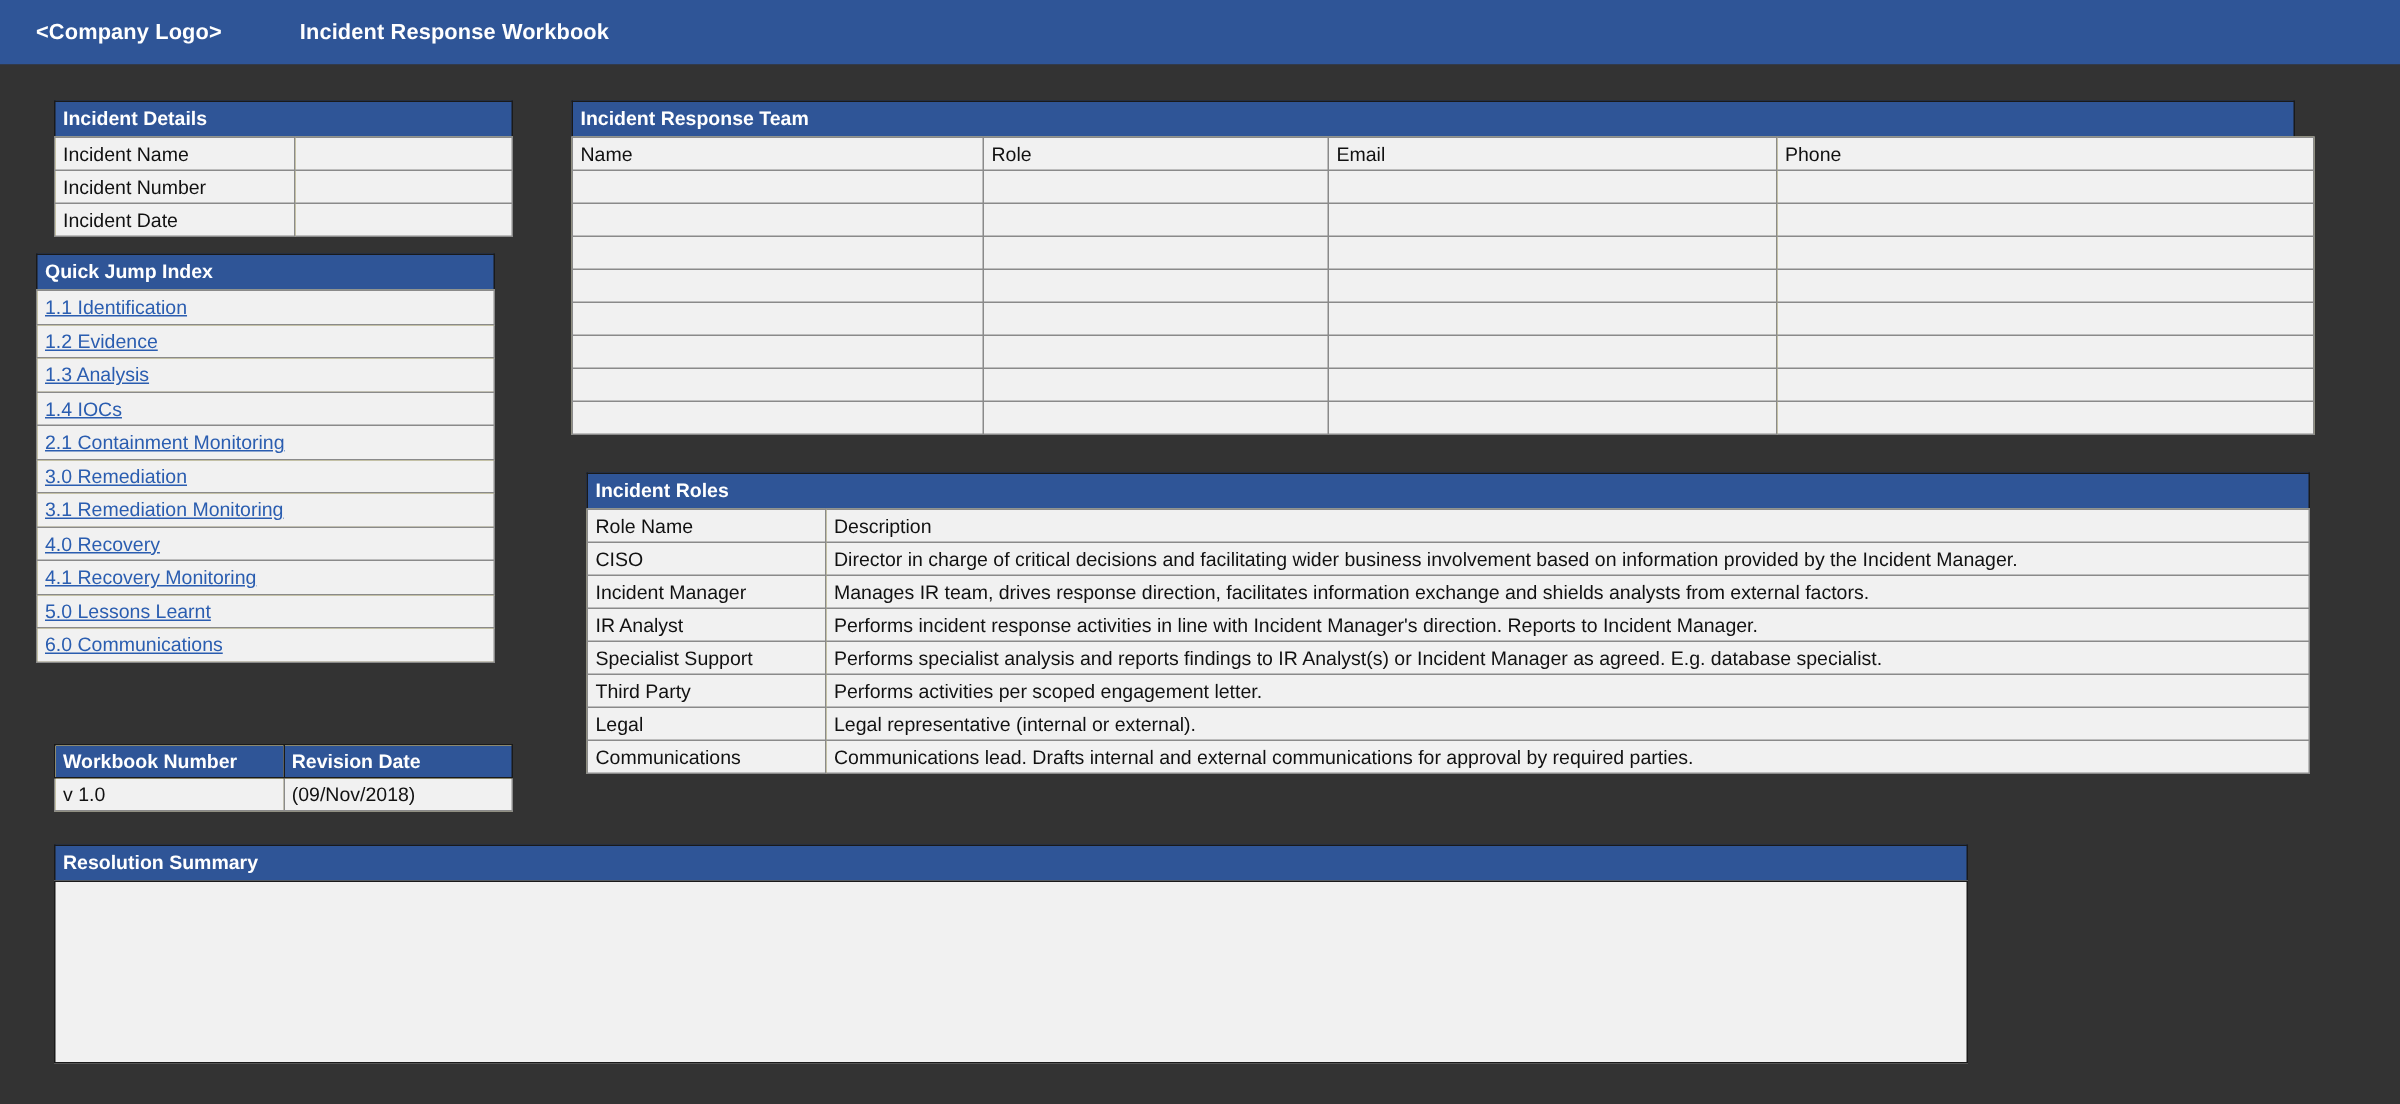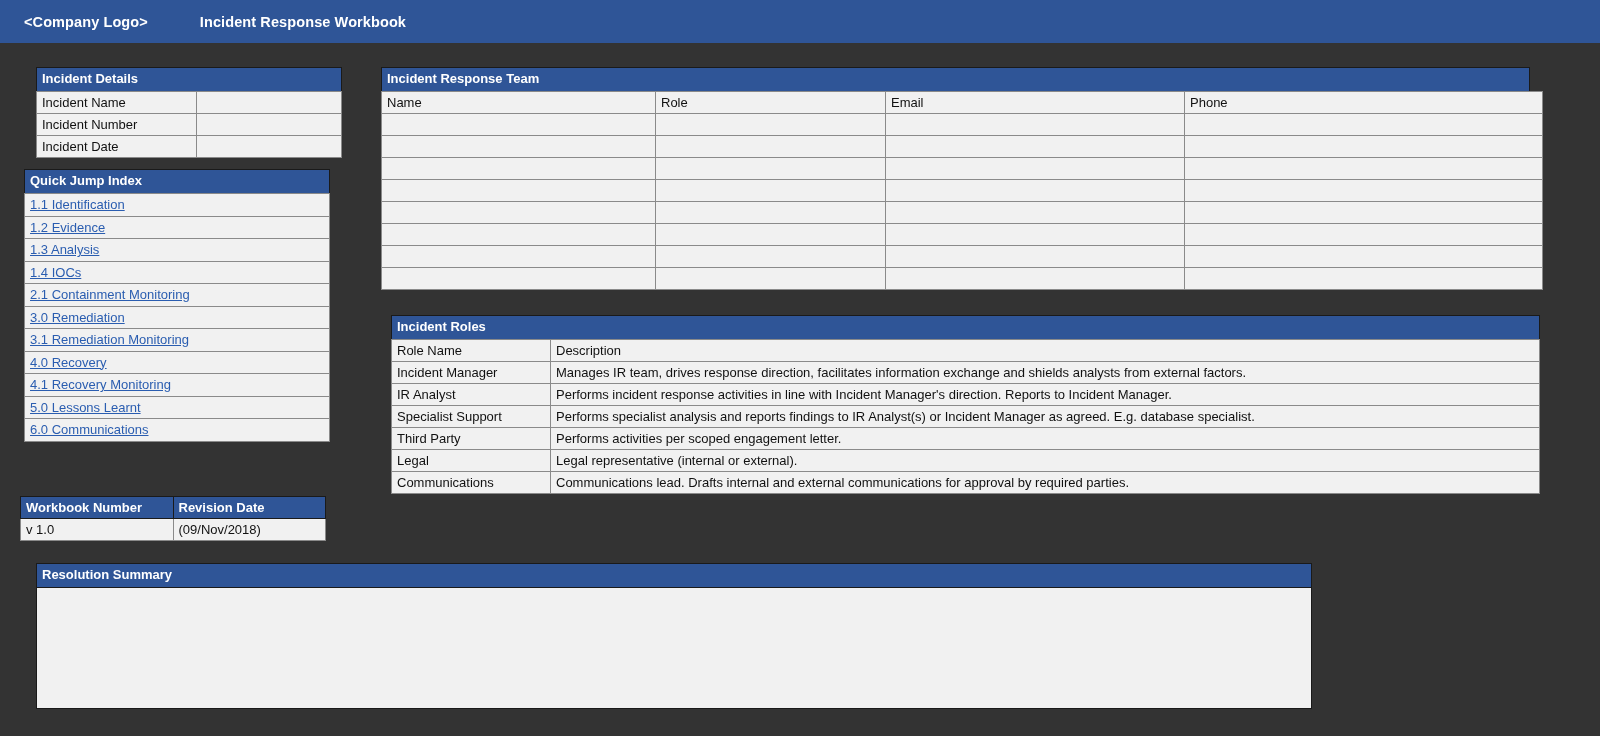--- a/index.html
+++ b/index.html
@@ -81,21 +81,21 @@
   #quick-jump { left: 12px; top: 126px; width: 318px; }
   #quick-jump td { height: 22.5px; }
   .jump-link {
     color: #2A5DB0;
     text-decoration: underline;
     font-size: 13px;
     cursor: pointer;
   }
 
   
-  #workbook { left: 8px; top: 453px; width: 318px; border-radius: 15px; }
+  #workbook { left: 24px; top: 453px; width: 318px; border-radius: 15px; }
   #workbook .hdr td {
     background: #2F5597;
     color: #fff;
     font-weight: bold;
     border-color: #1a1a1a;
   }
 
   
   #ir-team { left: 369px; top: 24px; width: 1161px; }
   #ir-team table.grid td { height: 22px; margin-left: 25px; }
@@ -273,20 +273,24 @@
       <colgroup>
           <col style="width:159px">
           <col>
         </colgroup>
       <tbody>
         <tr>
           <td class="role">Role Name</td>
           <td class="desc">Description</td>
         </tr>
         <tr>
+          <td class="role">CISO</td>
+          <td class="desc">Director in charge of critical decisions and facilitating wider business involvement based on information provided by the Incident Manager.</td>
+        </tr>
+        <tr>
           <td class="role">Incident Manager</td>
           <td class="desc">Manages IR team, drives response direction, facilitates information exchange and shields analysts from external factors.</td>
         </tr>
         <tr>
           <td class="role">IR Analyst</td>
           <td class="desc">Performs incident response activities in line with Incident Manager's direction. Reports to Incident Manager.</td>
         </tr>
         <tr>
           <td class="role">Specialist Support</td>
           <td class="desc">Performs specialist analysis and reports findings to IR Analyst(s) or Incident Manager as agreed. E.g. database specialist.</td>

